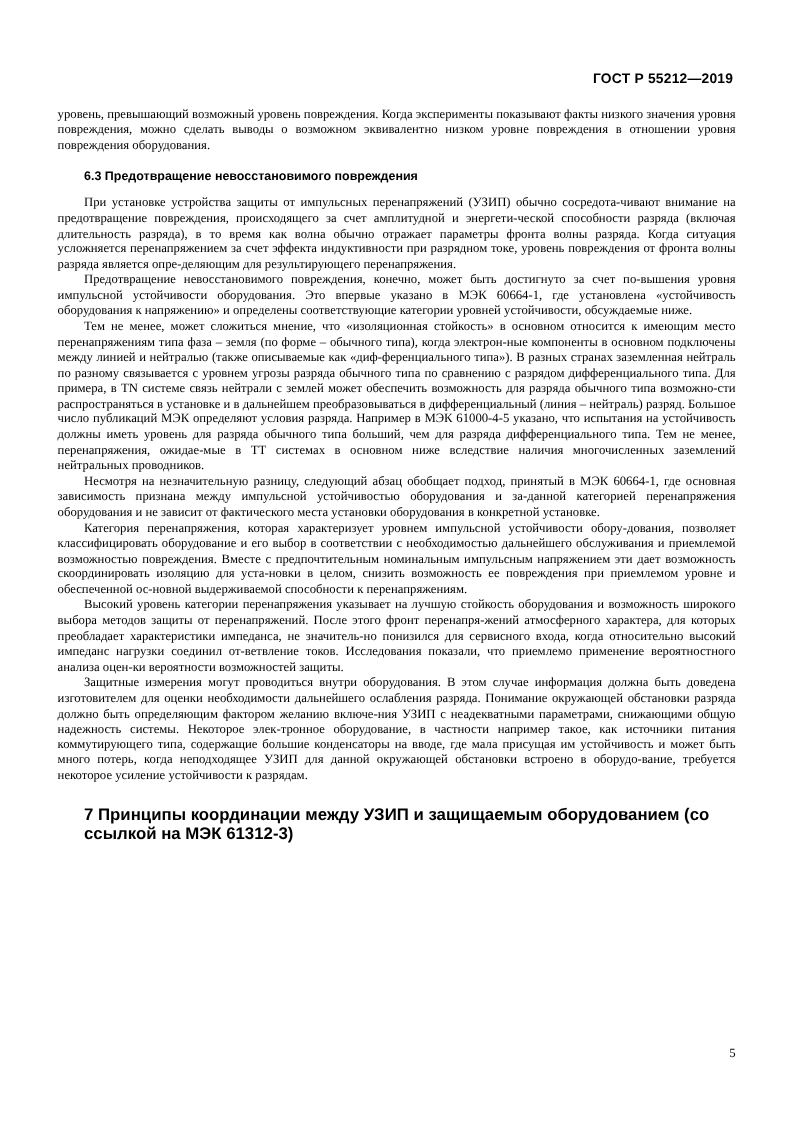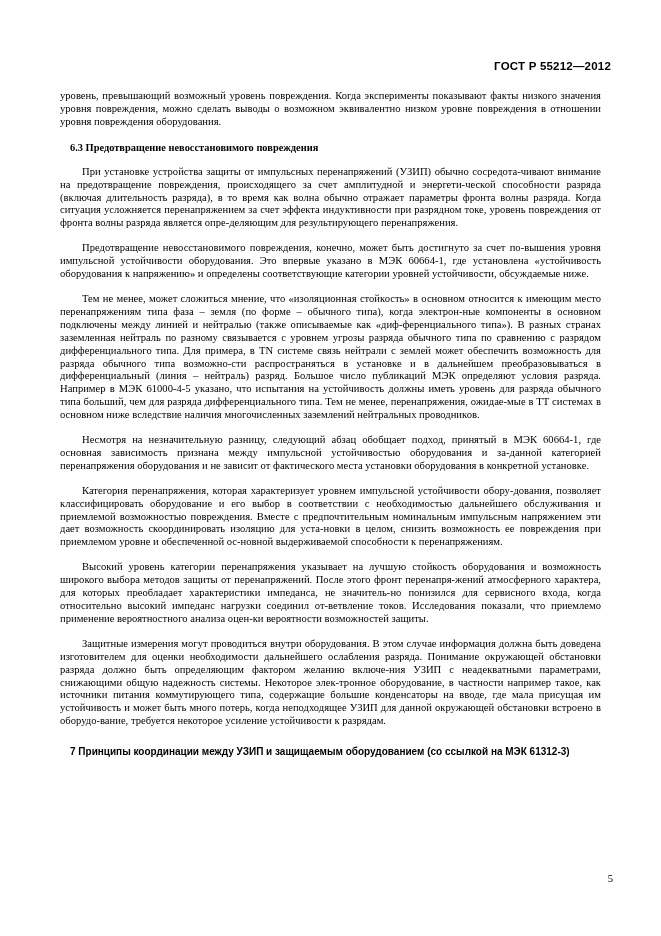--- a/index.html
+++ b/index.html
@@ -33,56 +33,56 @@
     padding-right: 2px;
   }
   .body-text {
     font-size: 10.6px;
     line-height: 12.9px;
     text-align: justify;
     text-justify: inter-word;
     hyphens: manual;
   }
   p.para {
-    margin: 12px;
+    margin: 0;
     text-indent: 22px;
   }
   p.para.noindent {
     text-indent: 0;
   }
   h3.section-head {
-    font-family: Liberation Serif, serif;
+    font-family: Liberation Sans, sans-serif;
     font-weight: bold;
     font-size: 10.4px;
     margin: 12px 0 10px 22px;
     text-align: left;
     line-height: 13px;
   }
   h2.chapter-head {
     font-family: "Liberation Sans", sans-serif;
     font-weight: bold;
-    font-size: 10px;
+    font-size: 14px;
     margin: 16px 0 13px 22px;
     text-align: left;
     line-height: 16px;
   }
   .page-number {
     position: absolute;
     right: 48px;
     bottom: 52px;
     font-family: "Liberation Serif", serif;
     font-size: 10.6px;
   }
 </style>
 </head>
 <body>
 
 <div class="page">
 
-  <div class="header">ГОСТ Р 55212—2012</div>
+  <div class="header">ГОСТ Р 55212—2019</div>
 
   <div class="body-text">
 
     <p class="para noindent">уровень, превышающий возможный уровень повреждения.  Когда эксперименты показывают факты низкого значения уровня повреждения, можно сделать выводы о возможном эквивалентно низком уровне повреждения в отношении уровня повреждения оборудования.</p>
 
     <h3 class="section-head">6.3 Предотвращение невосстановимого повреждения</h3>
 
     <p class="para">При установке устройства защиты от импульсных перенапряжений (УЗИП) обычно сосредота-чивают внимание на предотвращение повреждения, происходящего за счет амплитудной и энергети-ческой способности разряда (включая длительность разряда), в то время как волна обычно отражает параметры фронта волны разряда. Когда ситуация усложняется перенапряжением за счет эффекта индуктивности при разрядном токе, уровень повреждения от фронта волны разряда является опре-деляющим для результирующего перенапряжения.</p>
     <p class="para">Предотвращение невосстановимого повреждения, конечно, может быть достигнуто за счет по-вышения уровня импульсной устойчивости оборудования. Это впервые указано в МЭК 60664-1, где установлена «устойчивость оборудования к напряжению» и определены соответствующие категории уровней устойчивости, обсуждаемые ниже.</p>
     <p class="para">Тем не менее, может сложиться мнение, что «изоляционная стойкость» в основном относится к имеющим место перенапряжениям типа фаза – земля (по форме – обычного типа), когда электрон-ные компоненты в основном подключены между линией и нейтралью (также  описываемые как «диф-ференциального типа»).  В разных странах заземленная нейтраль по разному  связывается с уровнем угрозы разряда обычного типа по сравнению с разрядом дифференциального типа. Для примера, в TN системе связь нейтрали с землей  может обеспечить возможность  для разряда обычного типа возможно-сти распространяться в  установке и в дальнейшем преобразовываться в дифференциальный (линия – нейтраль)  разряд. Большое число публикаций МЭК определяют условия разряда. Например в МЭК 61000-4-5 указано, что испытания на устойчивость должны иметь уровень для разряда обычного типа больший, чем для разряда дифференциального типа. Тем не менее,  перенапряжения, ожидае-мые в ТТ системах в основном ниже вследствие наличия многочисленных заземлений нейтральных проводников.</p>

